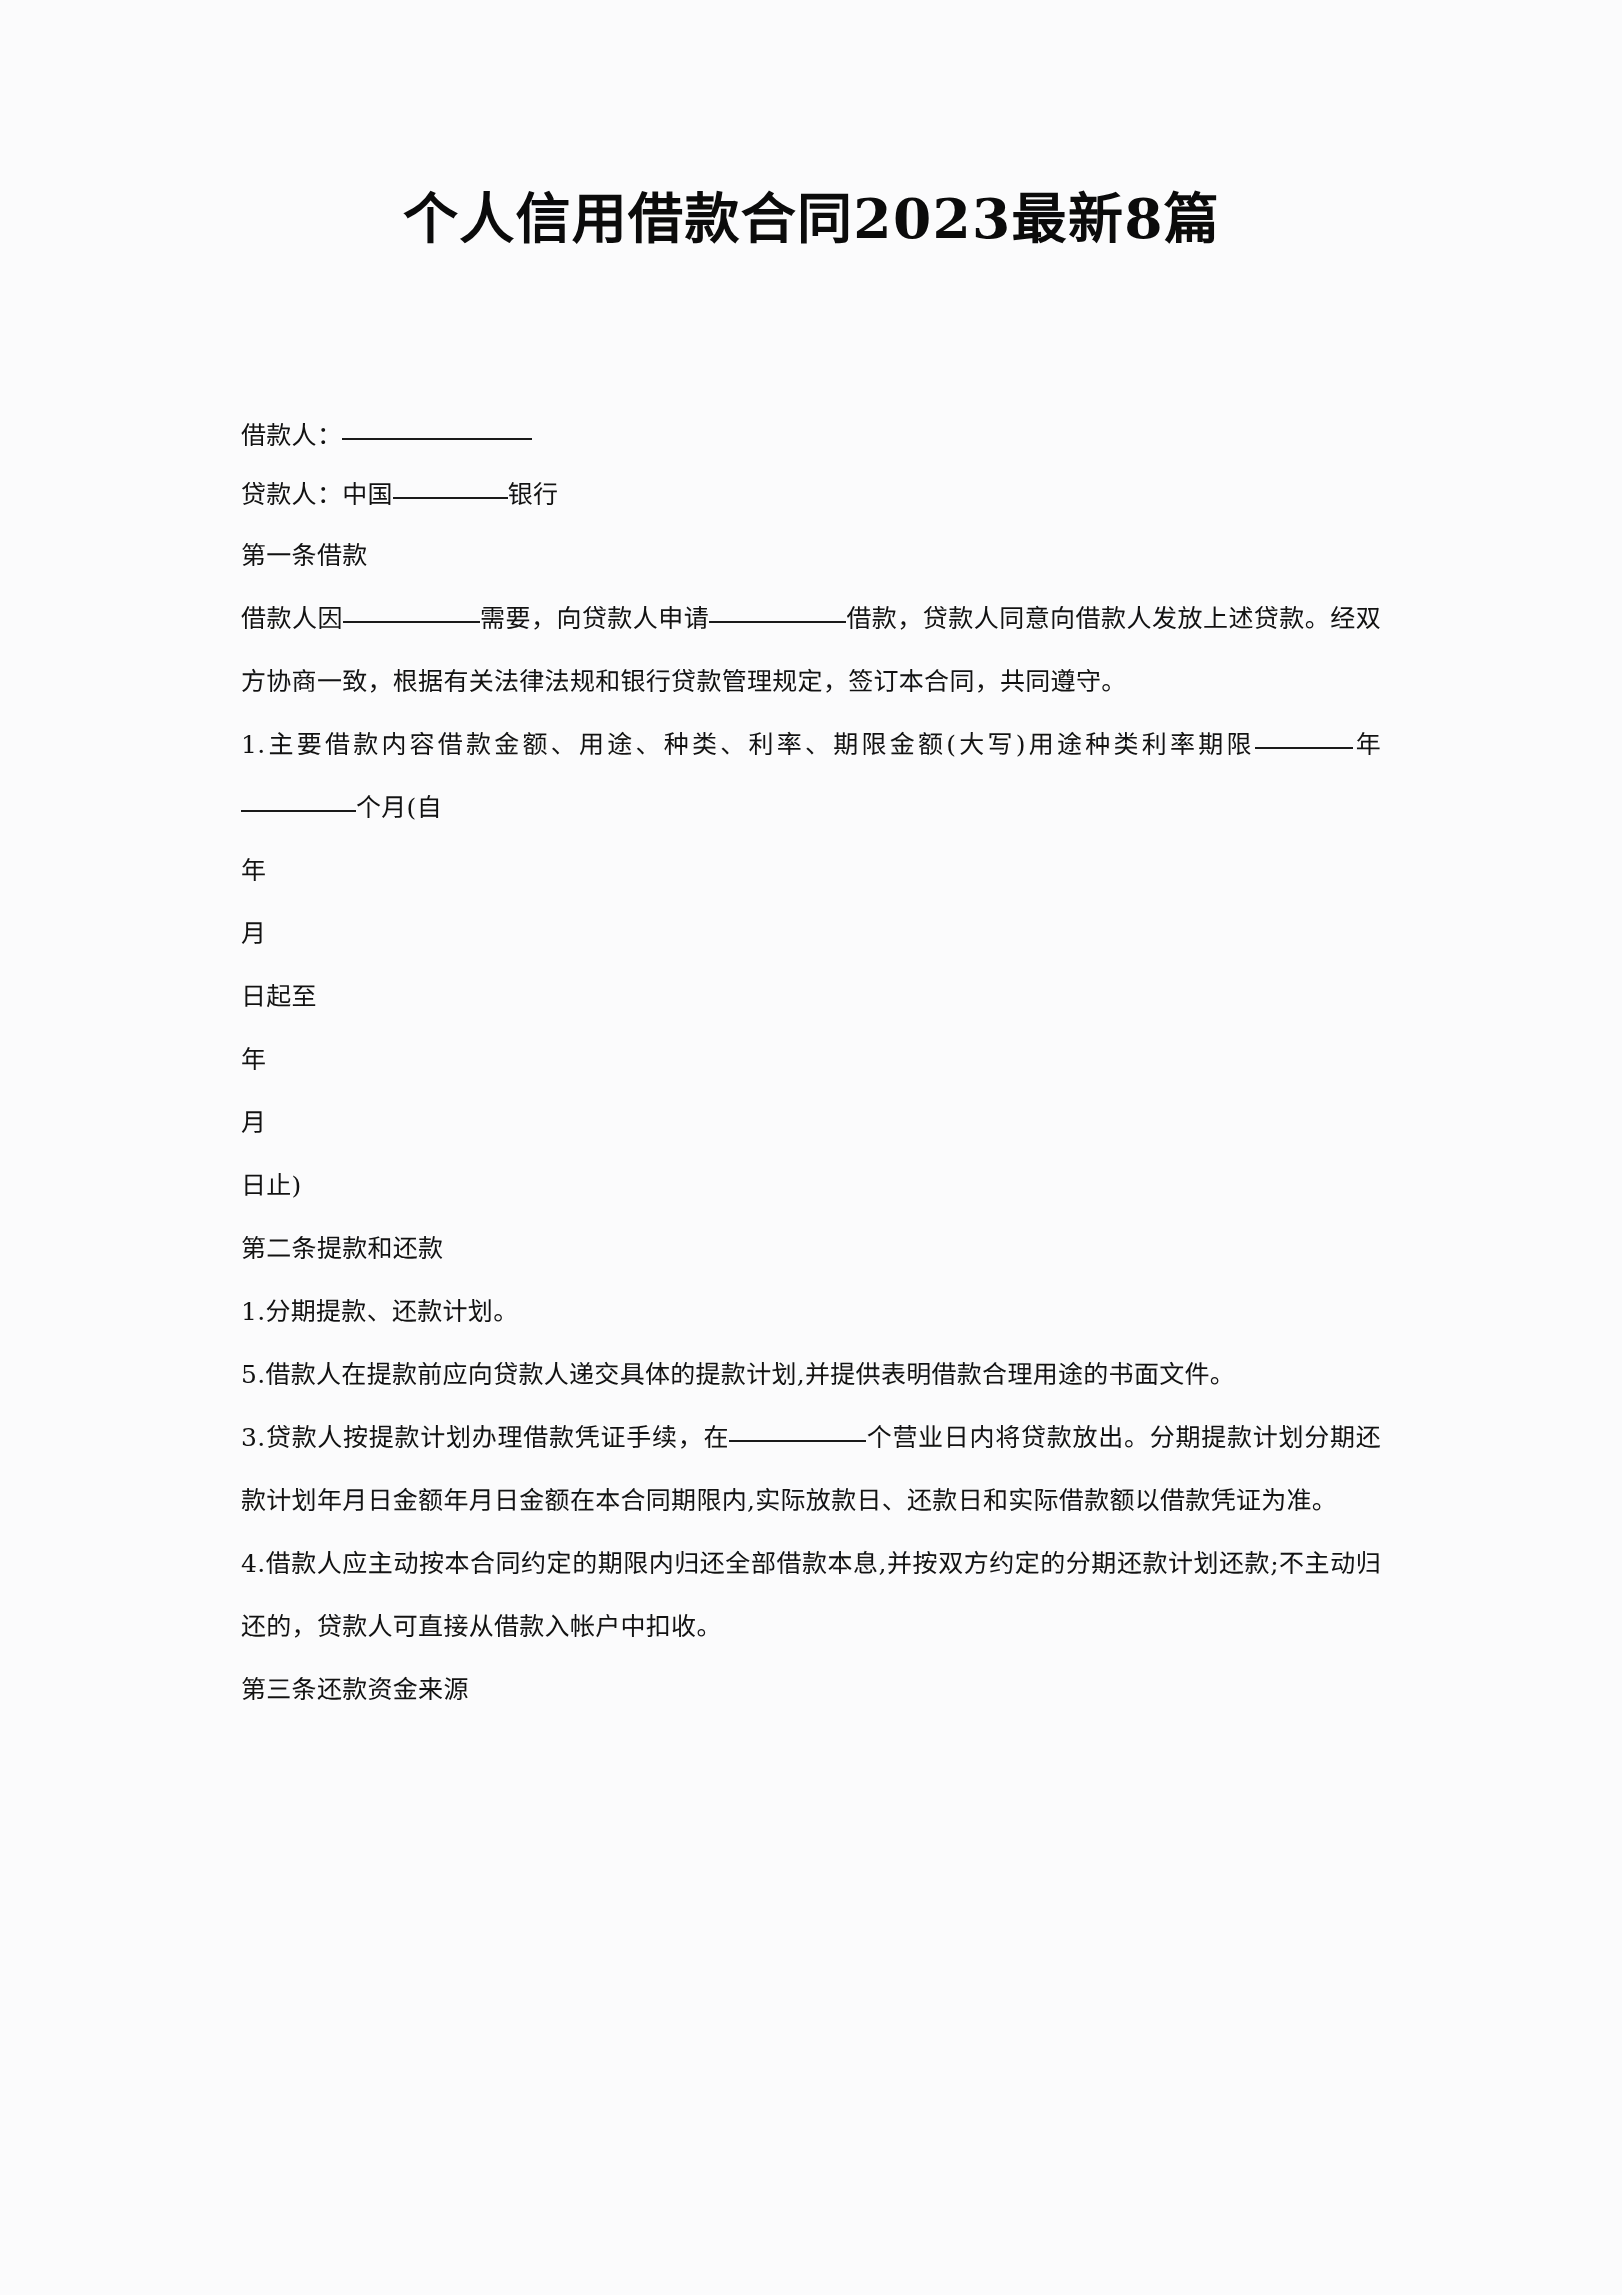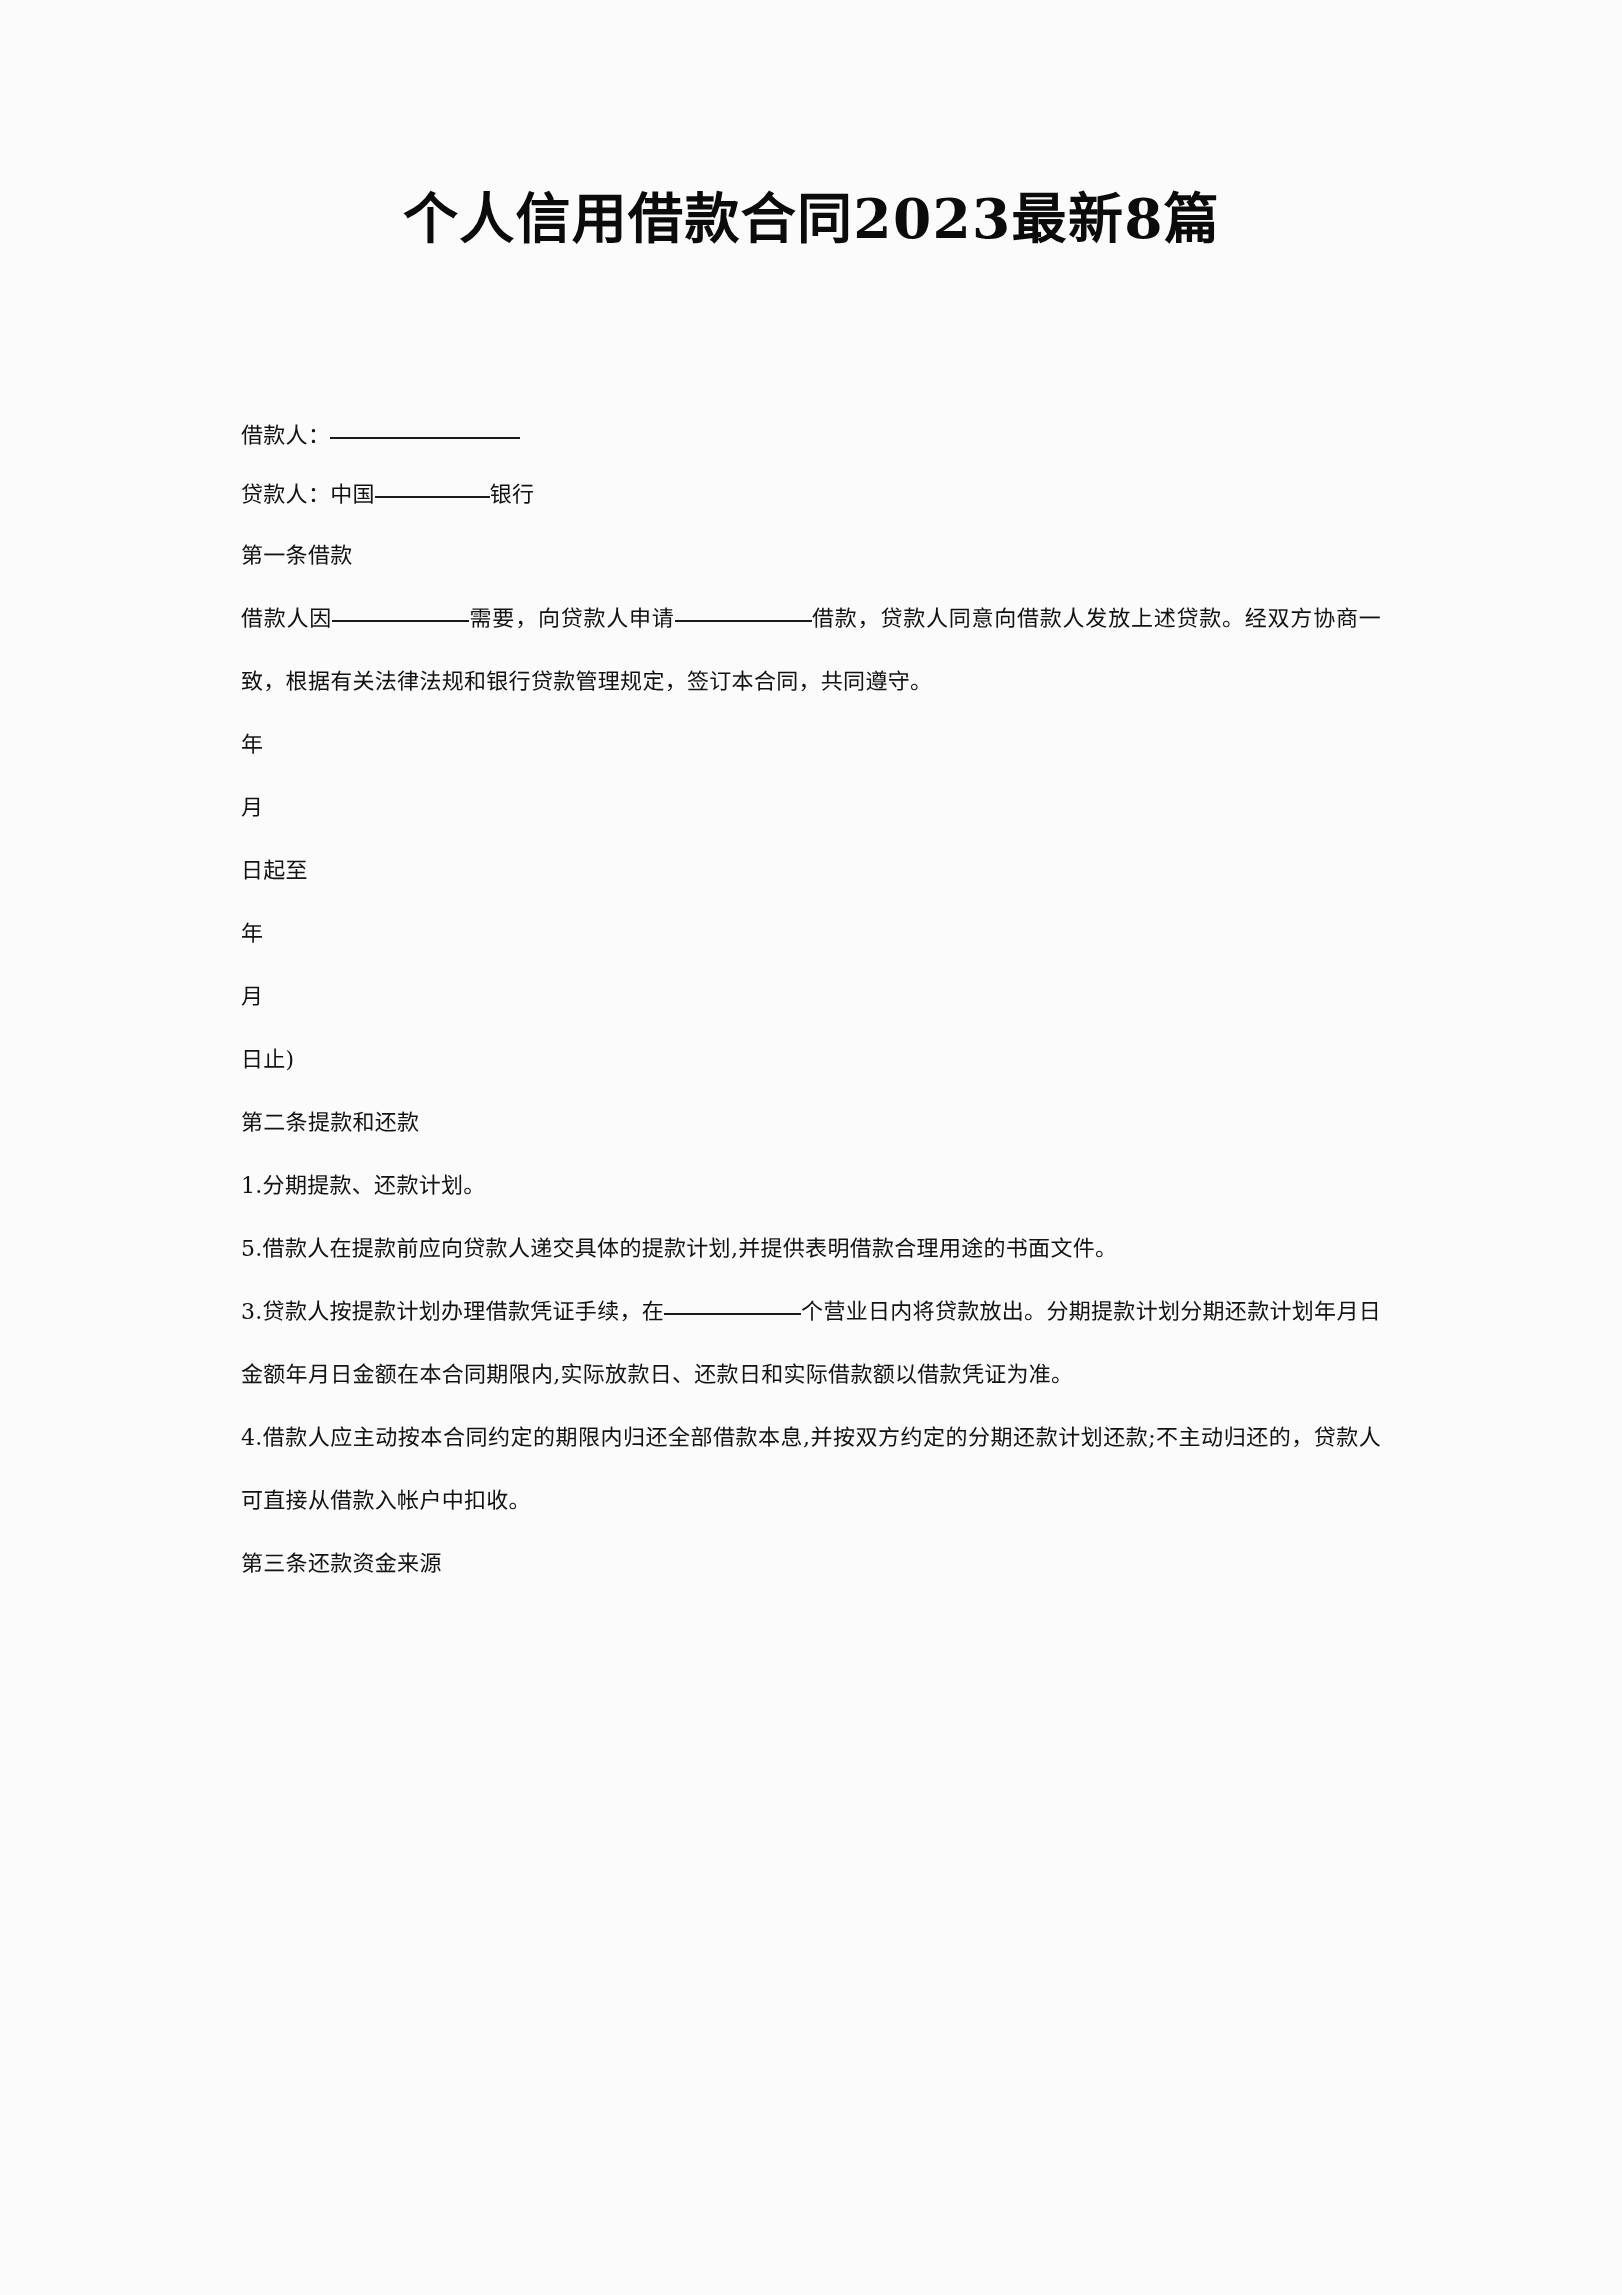--- a/index.html
+++ b/index.html
@@ -44,21 +44,21 @@
   
   .body-block {
     position: absolute;
     left: 241px;
     top: 406px;
     width: 1140px;
   }
 
   .para {
     margin: 0 0 0 0;
-    font-size: 22px;
+    font-size: 25px;
     line-height: 63px;
     color: #121212;
     letter-spacing: 0.3px;
     text-align: justify;
     text-justify: inter-character;
     font-family: "DejaVu Serif", "Liberation Serif", serif;
     white-space: normal;
     word-break: break-all;
   }
 
@@ -87,20 +87,21 @@
 
 <div class="page">
 
   <h1 class="doc-title">个人信用借款合同2023最新8篇</h1>
 
   <div class="body-block">
       <p class="para tight"><span>借款人：</span><span class="blank w-xxl"></span></p>
       <p class="para tight"><span>贷款人：中国</span><span class="blank w-md"></span><span>银行</span></p>
       <p class="para"><span>第一条借款</span></p>
       <p class="para"><span>借款人因</span><span class="blank w-lg"></span><span>需要，向贷款人申请</span><span class="blank w-lg"></span><span>借款，贷款人同意向借款人发放上述贷款。经双方协商一致，根据有关法律法规和银行贷款管理规定，签订本合同，共同遵守。</span></p>
+      <p class="para"><span>1.主要借款内容借款金额、用途、种类、利率、期限金额(大写)用途种类利率期限</span><span class="blank w-sm"></span><span>年</span><span class="blank w-md"></span><span>个月(自</span></p>
       <p class="para"><span>年</span></p>
       <p class="para"><span>月</span></p>
       <p class="para"><span>日起至</span></p>
       <p class="para"><span>年</span></p>
       <p class="para"><span>月</span></p>
       <p class="para"><span>日止)</span></p>
       <p class="para"><span>第二条提款和还款</span></p>
       <p class="para"><span>1.分期提款、还款计划。</span></p>
       <p class="para"><span>5.借款人在提款前应向贷款人递交具体的提款计划,并提供表明借款合理用途的书面文件。</span></p>
       <p class="para"><span>3.贷款人按提款计划办理借款凭证手续，在</span><span class="blank w-lg"></span><span>个营业日内将贷款放出。分期提款计划分期还款计划年月日金额年月日金额在本合同期限内,实际放款日、还款日和实际借款额以借款凭证为准。</span></p>

